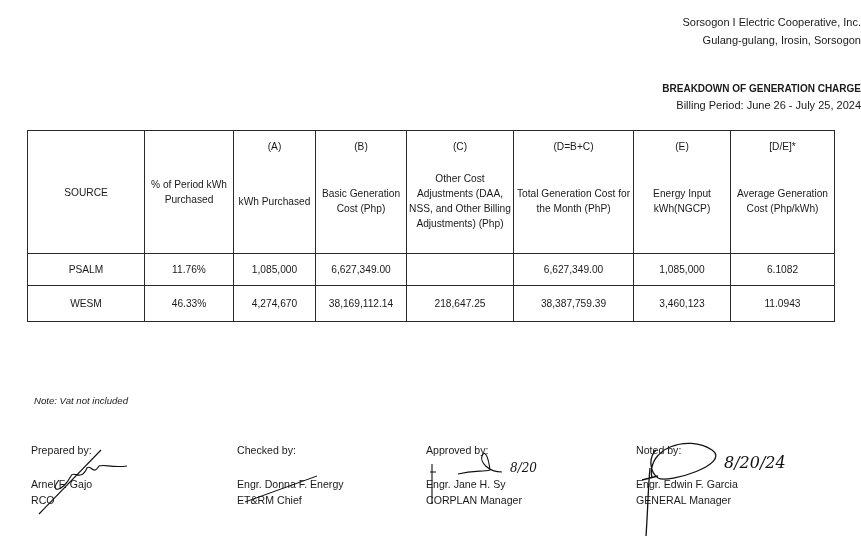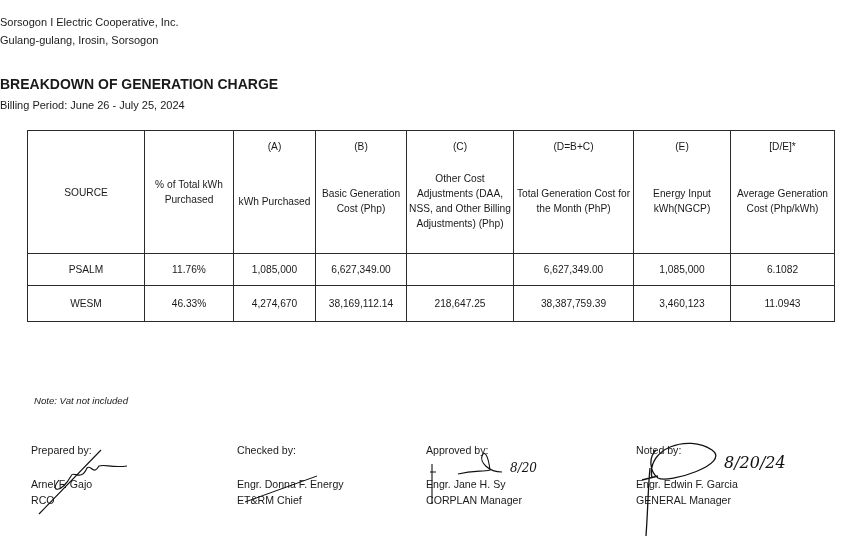--- a/index.html
+++ b/index.html
@@ -1,24 +1,24 @@
 <!DOCTYPE html>
 <html><head>
 <meta charset="utf-8">
 <style>
   html, body { margin: 0; padding: 0; background: #ffffff; }
   body {
     width: 861px; height: 541px; position: relative; overflow: hidden;
     font-family: "Liberation Sans", "DejaVu Sans", sans-serif;
     color: #1a1a1a;
   }
-  .hdr { position: absolute; left: 0; width: 861px; text-align: left; font-size: 11px; }
+  .hdr { position: absolute; left: 0; width: 861px; text-align: right; font-size: 11px; }
   .hdr.l1 { top: 16px; }
   .hdr.l2 { top: 34px; }
-  .hdr.title { top: 76px; font-weight: bold; font-size: 14px; }
+  .hdr.title { top: 83px; font-weight: bold; font-size: 10px; }
   .hdr.period { top: 99px; }
 
   table.gen {
     position: absolute; left: 27px; top: 130px;
     border-collapse: collapse; table-layout: fixed;
     font-size: 10.2px;
   }
   table.gen td, table.gen th {
     border: 1.4px solid #2a2a2a; text-align: center; vertical-align: middle;
     padding: 0 2px; font-weight: normal; line-height: 15px;
@@ -57,21 +57,21 @@
       <col style="width:82px">
       <col style="width:91px">
     <col style="width:107px">
       <col style="width:120px">
       <col style="width:97px">
       <col style="width:104px">
   </colgroup>
   <tbody>
       <tr class="head">
     <th><span>SOURCE</span></th>
-    <th><span>% of Total kWh Purchased</span></th>
+    <th><span>% of Period kWh Purchased</span></th>
     <th class="hcell">
           <span class="code">(A)</span>
           <div class="hlabel">kWh Purchased</div>
         </th>
     <th class="hcell">
           <span class="code">(B)</span>
           <div class="hlabel">Basic Generation Cost (Php)</div>
         </th>
     <th class="hcell">
           <span class="code">(C)</span>

